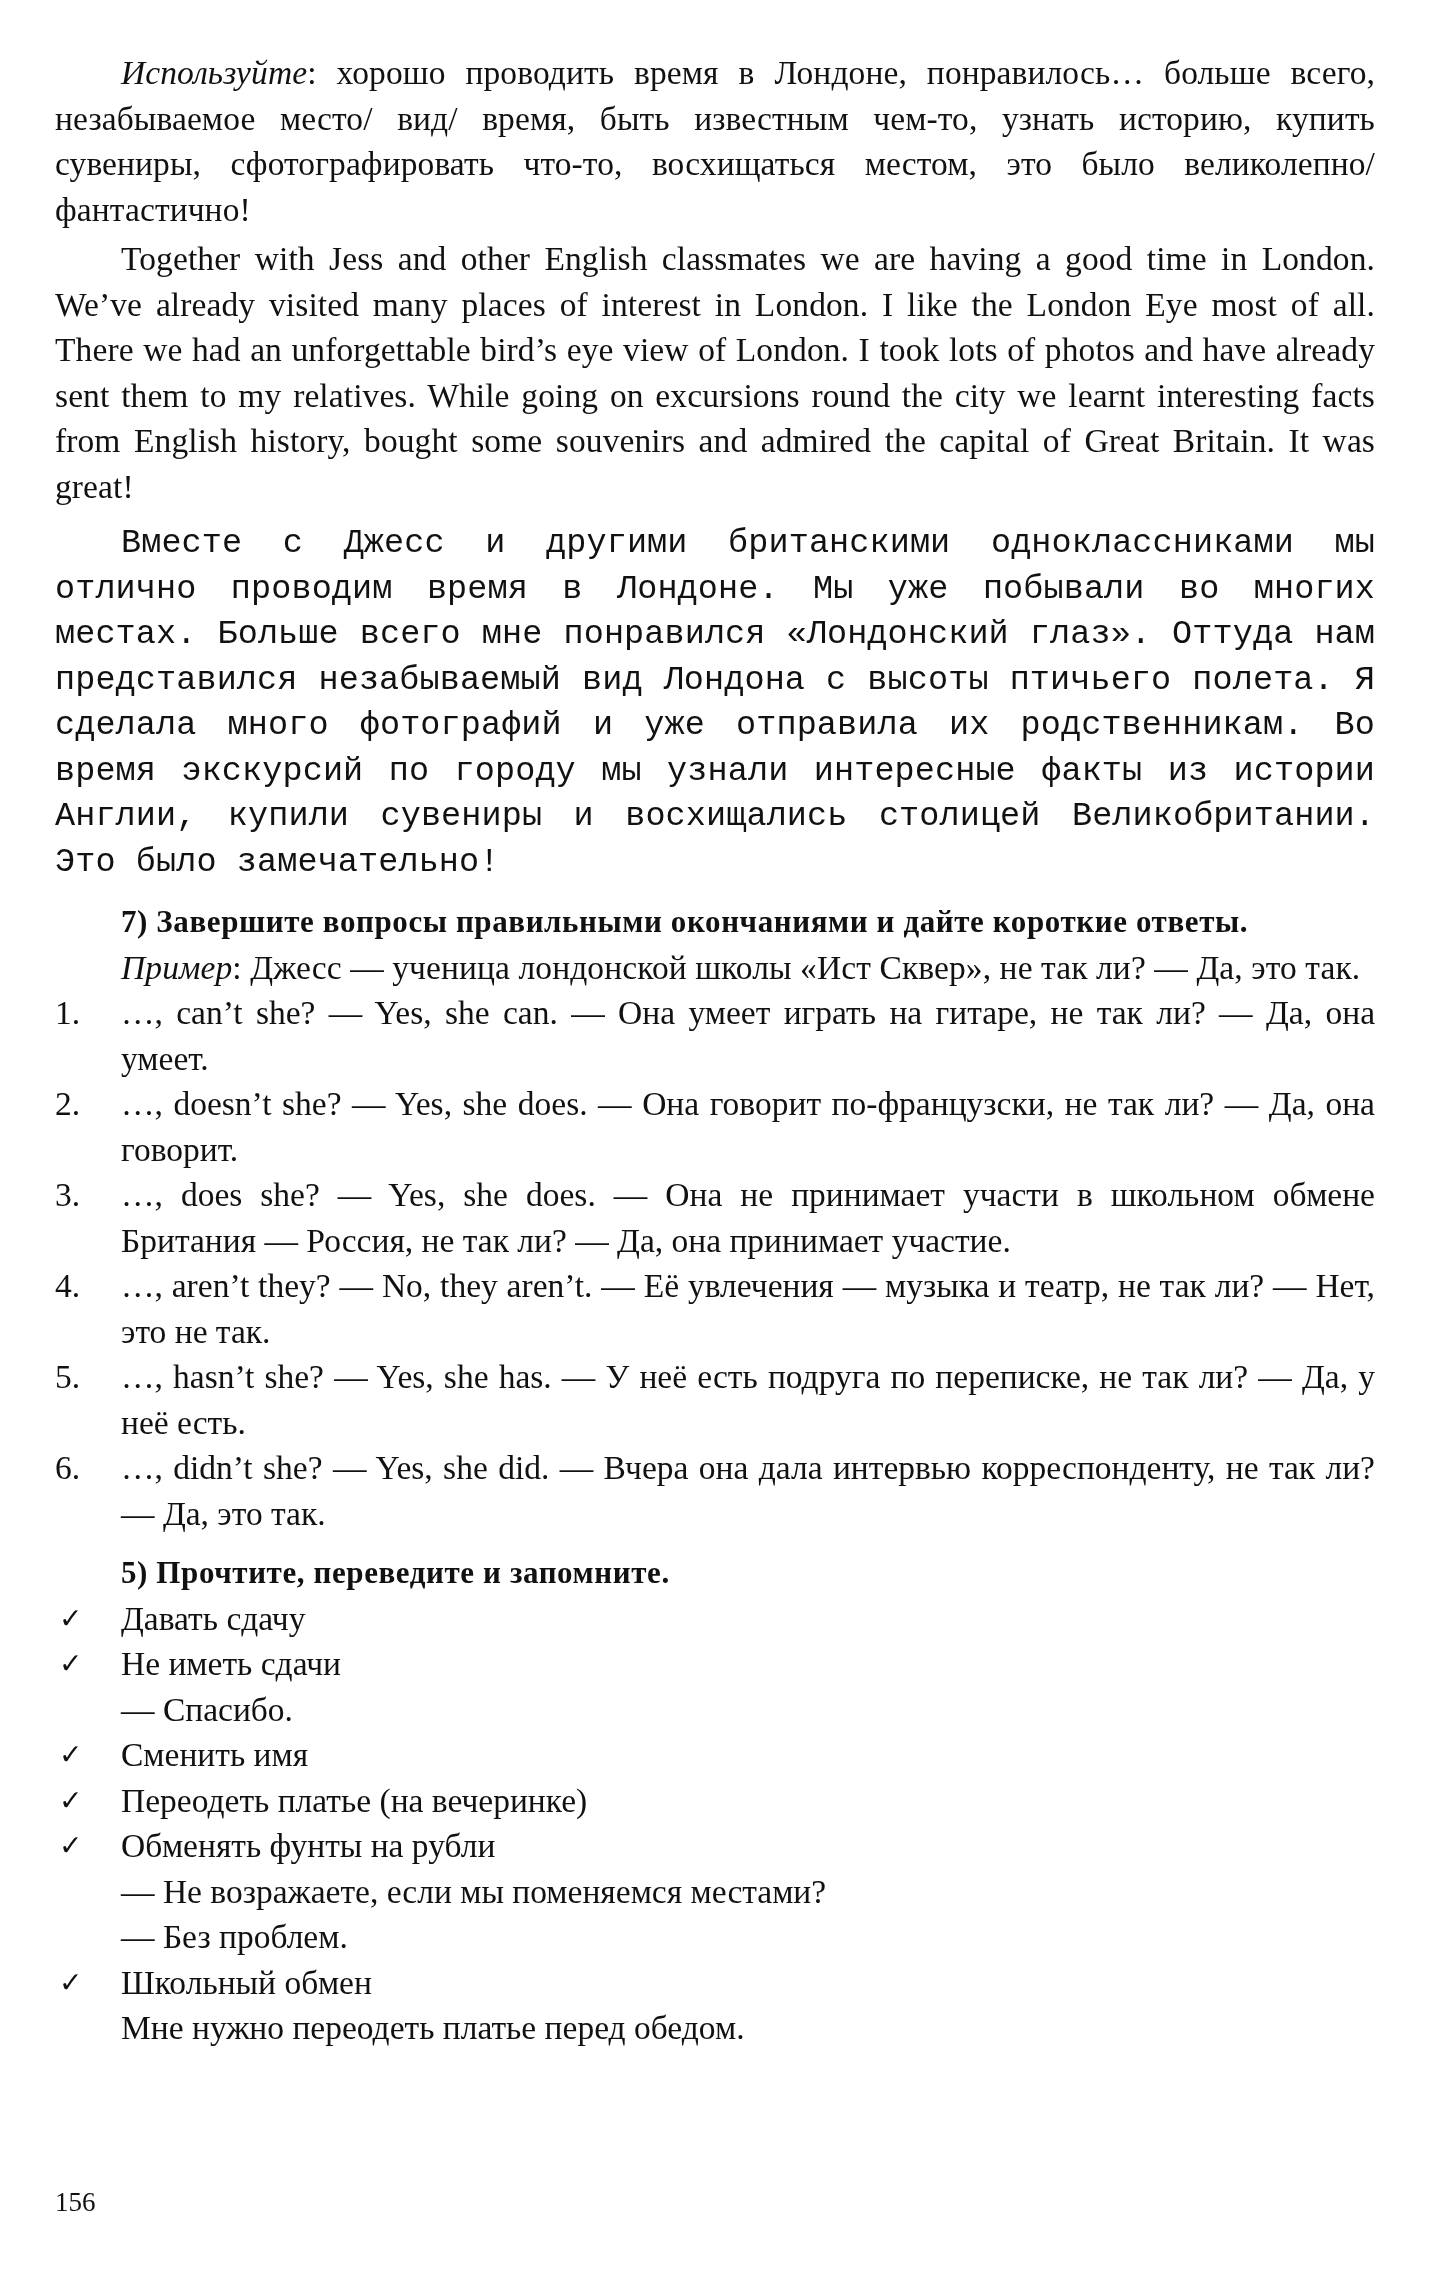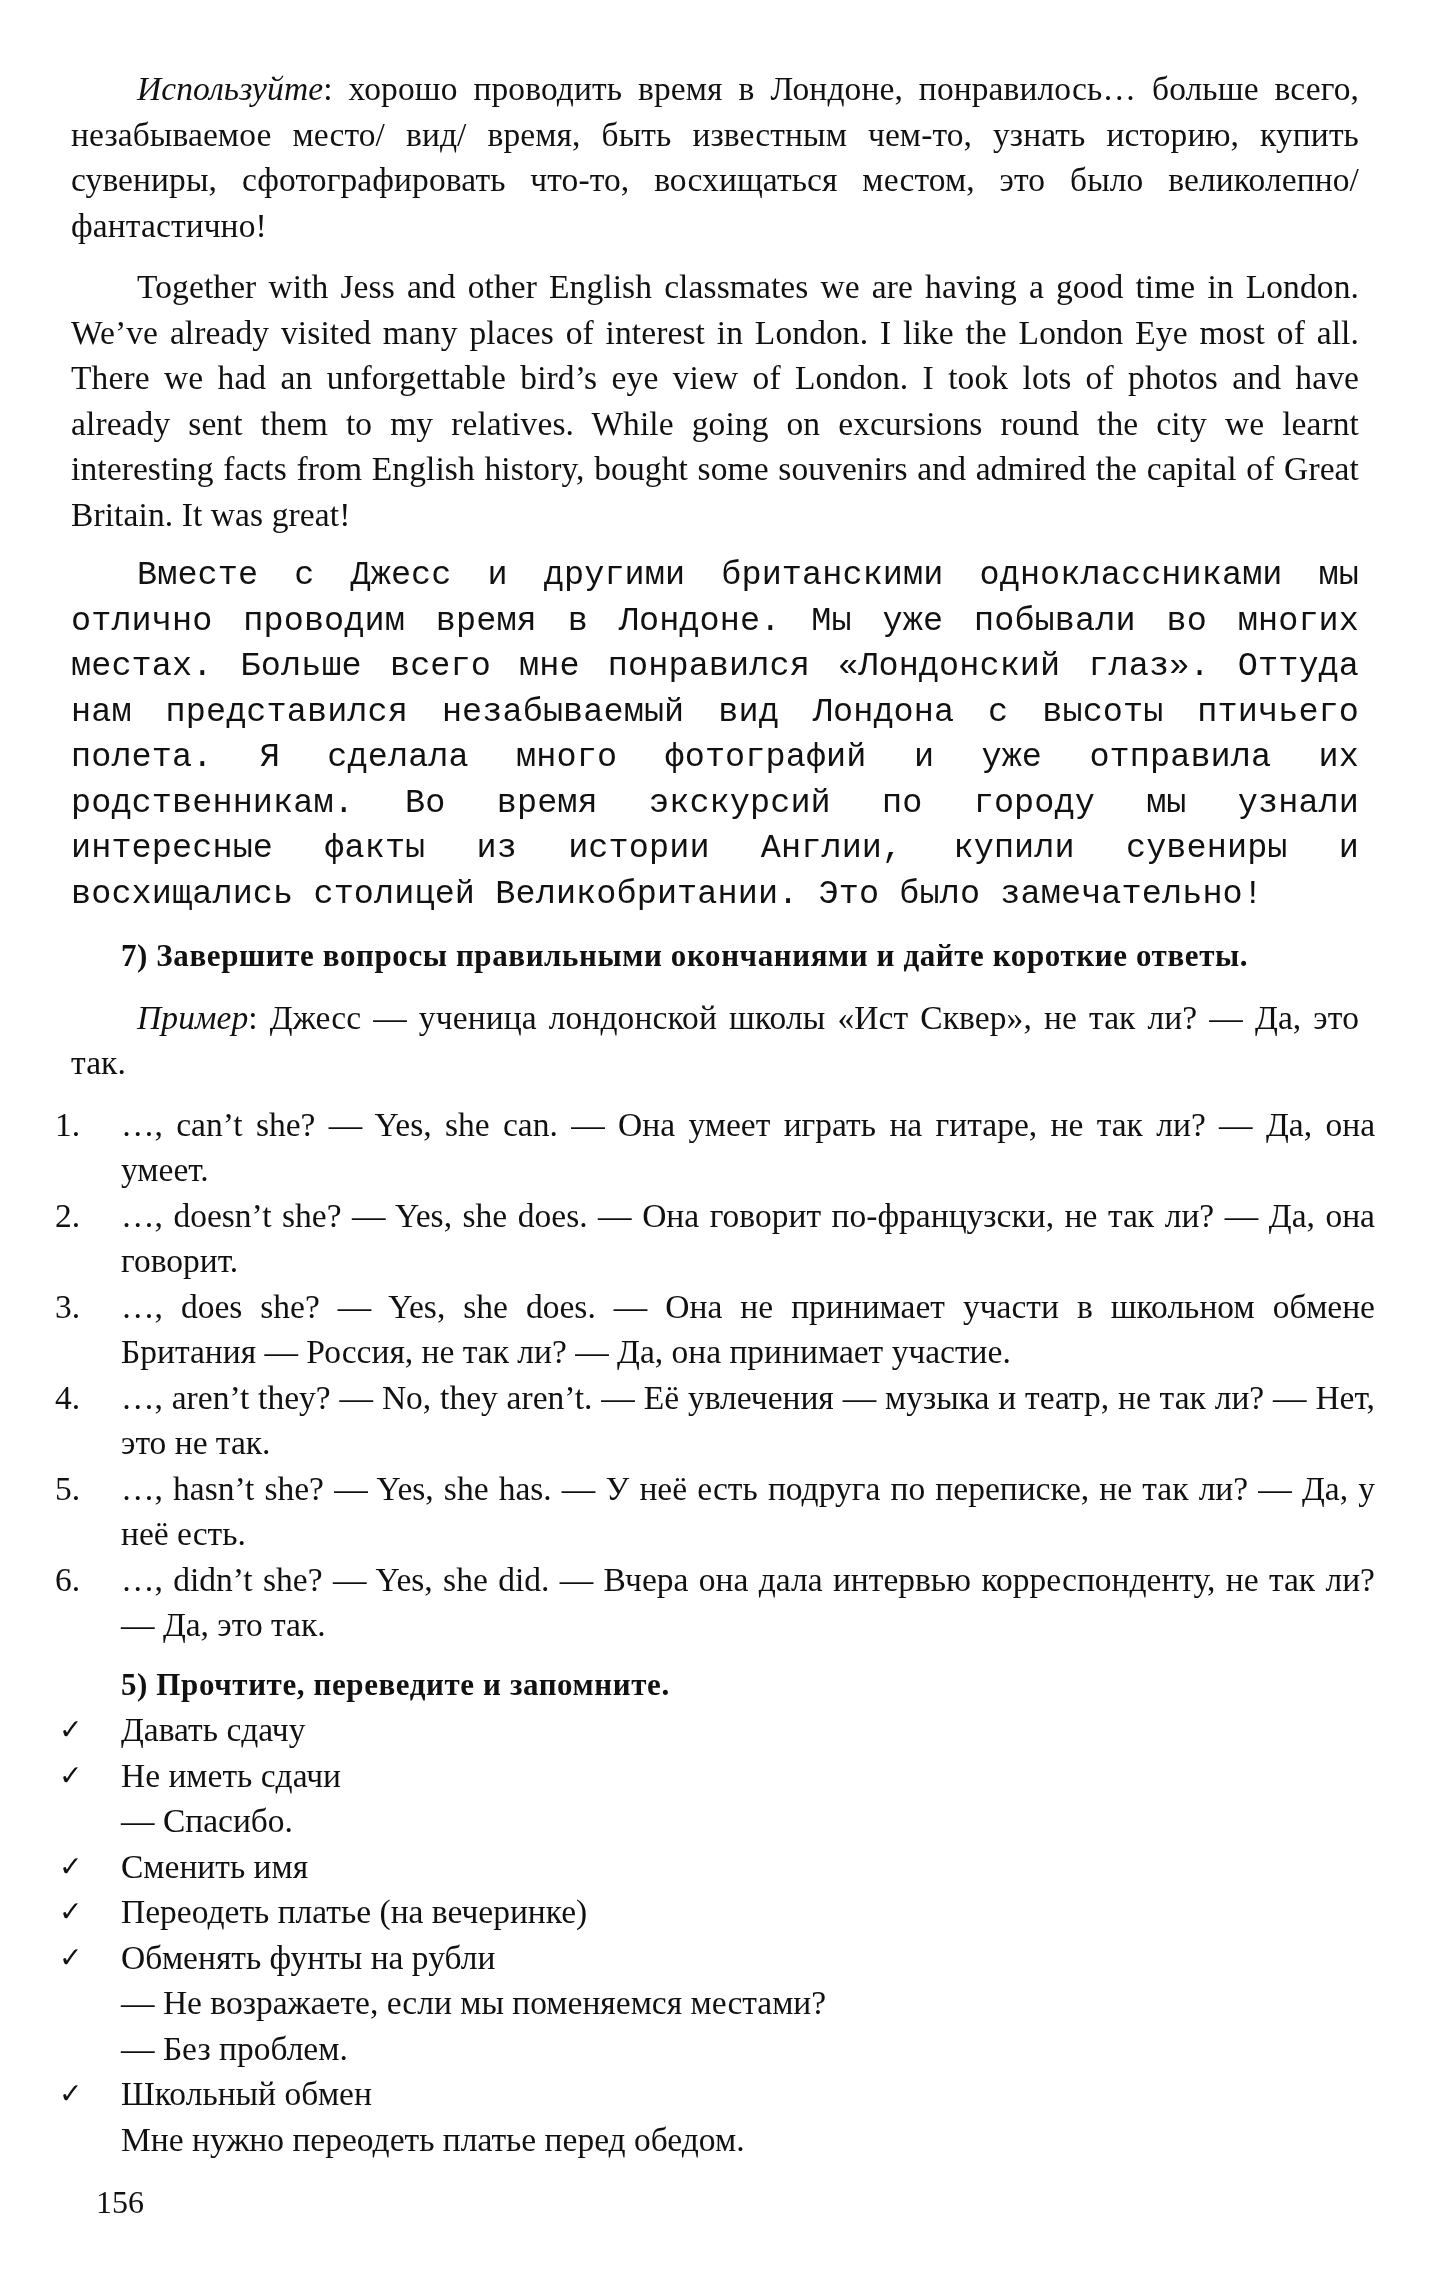--- a/index.html
+++ b/index.html
@@ -19,21 +19,21 @@
       position: absolute;
       left: 55px;
       top: 50px;
       width: 1320px;
     }
     .para {
       font-size: 33.5px;
       line-height: 45.5px;
       text-align: justify;
       text-indent: 66px;
-      margin: 16px;
+      margin: 0;
       letter-spacing: 0.1px;
     }
     .para.gap-top { margin-top: 12px; font-family: Liberation Mono, monospace; }
     .gap-sm { margin-top: 4px; }
     .ital { font-style: italic; }
     .heading {
       font-weight: bold;
       font-size: 31px;
       line-height: 45.5px;
       text-align: justify;
@@ -74,23 +74,22 @@
       position: absolute;
       left: 4px;
       top: 0;
       font-family: "DejaVu Sans", sans-serif;
       font-size: 28px;
     }
     .page-number {
       position: absolute;
       left: 55px;
       top: 2180px;
-      font-size: 32px;
+      font-size: 27px;
       line-height: 45px;
-      margin-left: 41px;
     }
   </style>
 </head>
 <body>
 
 <div class="page">
 
   <p class="para">
     <span class="ital">Используйте</span><span>: хорошо проводить время в Лондоне, понравилось… больше всего, незабываемое место/ вид/ время, быть известным чем-то, узнать историю, купить сувениры, сфотографировать что-то, восхищаться местом, это было великолепно/ фантастично!</span>
   </p>

